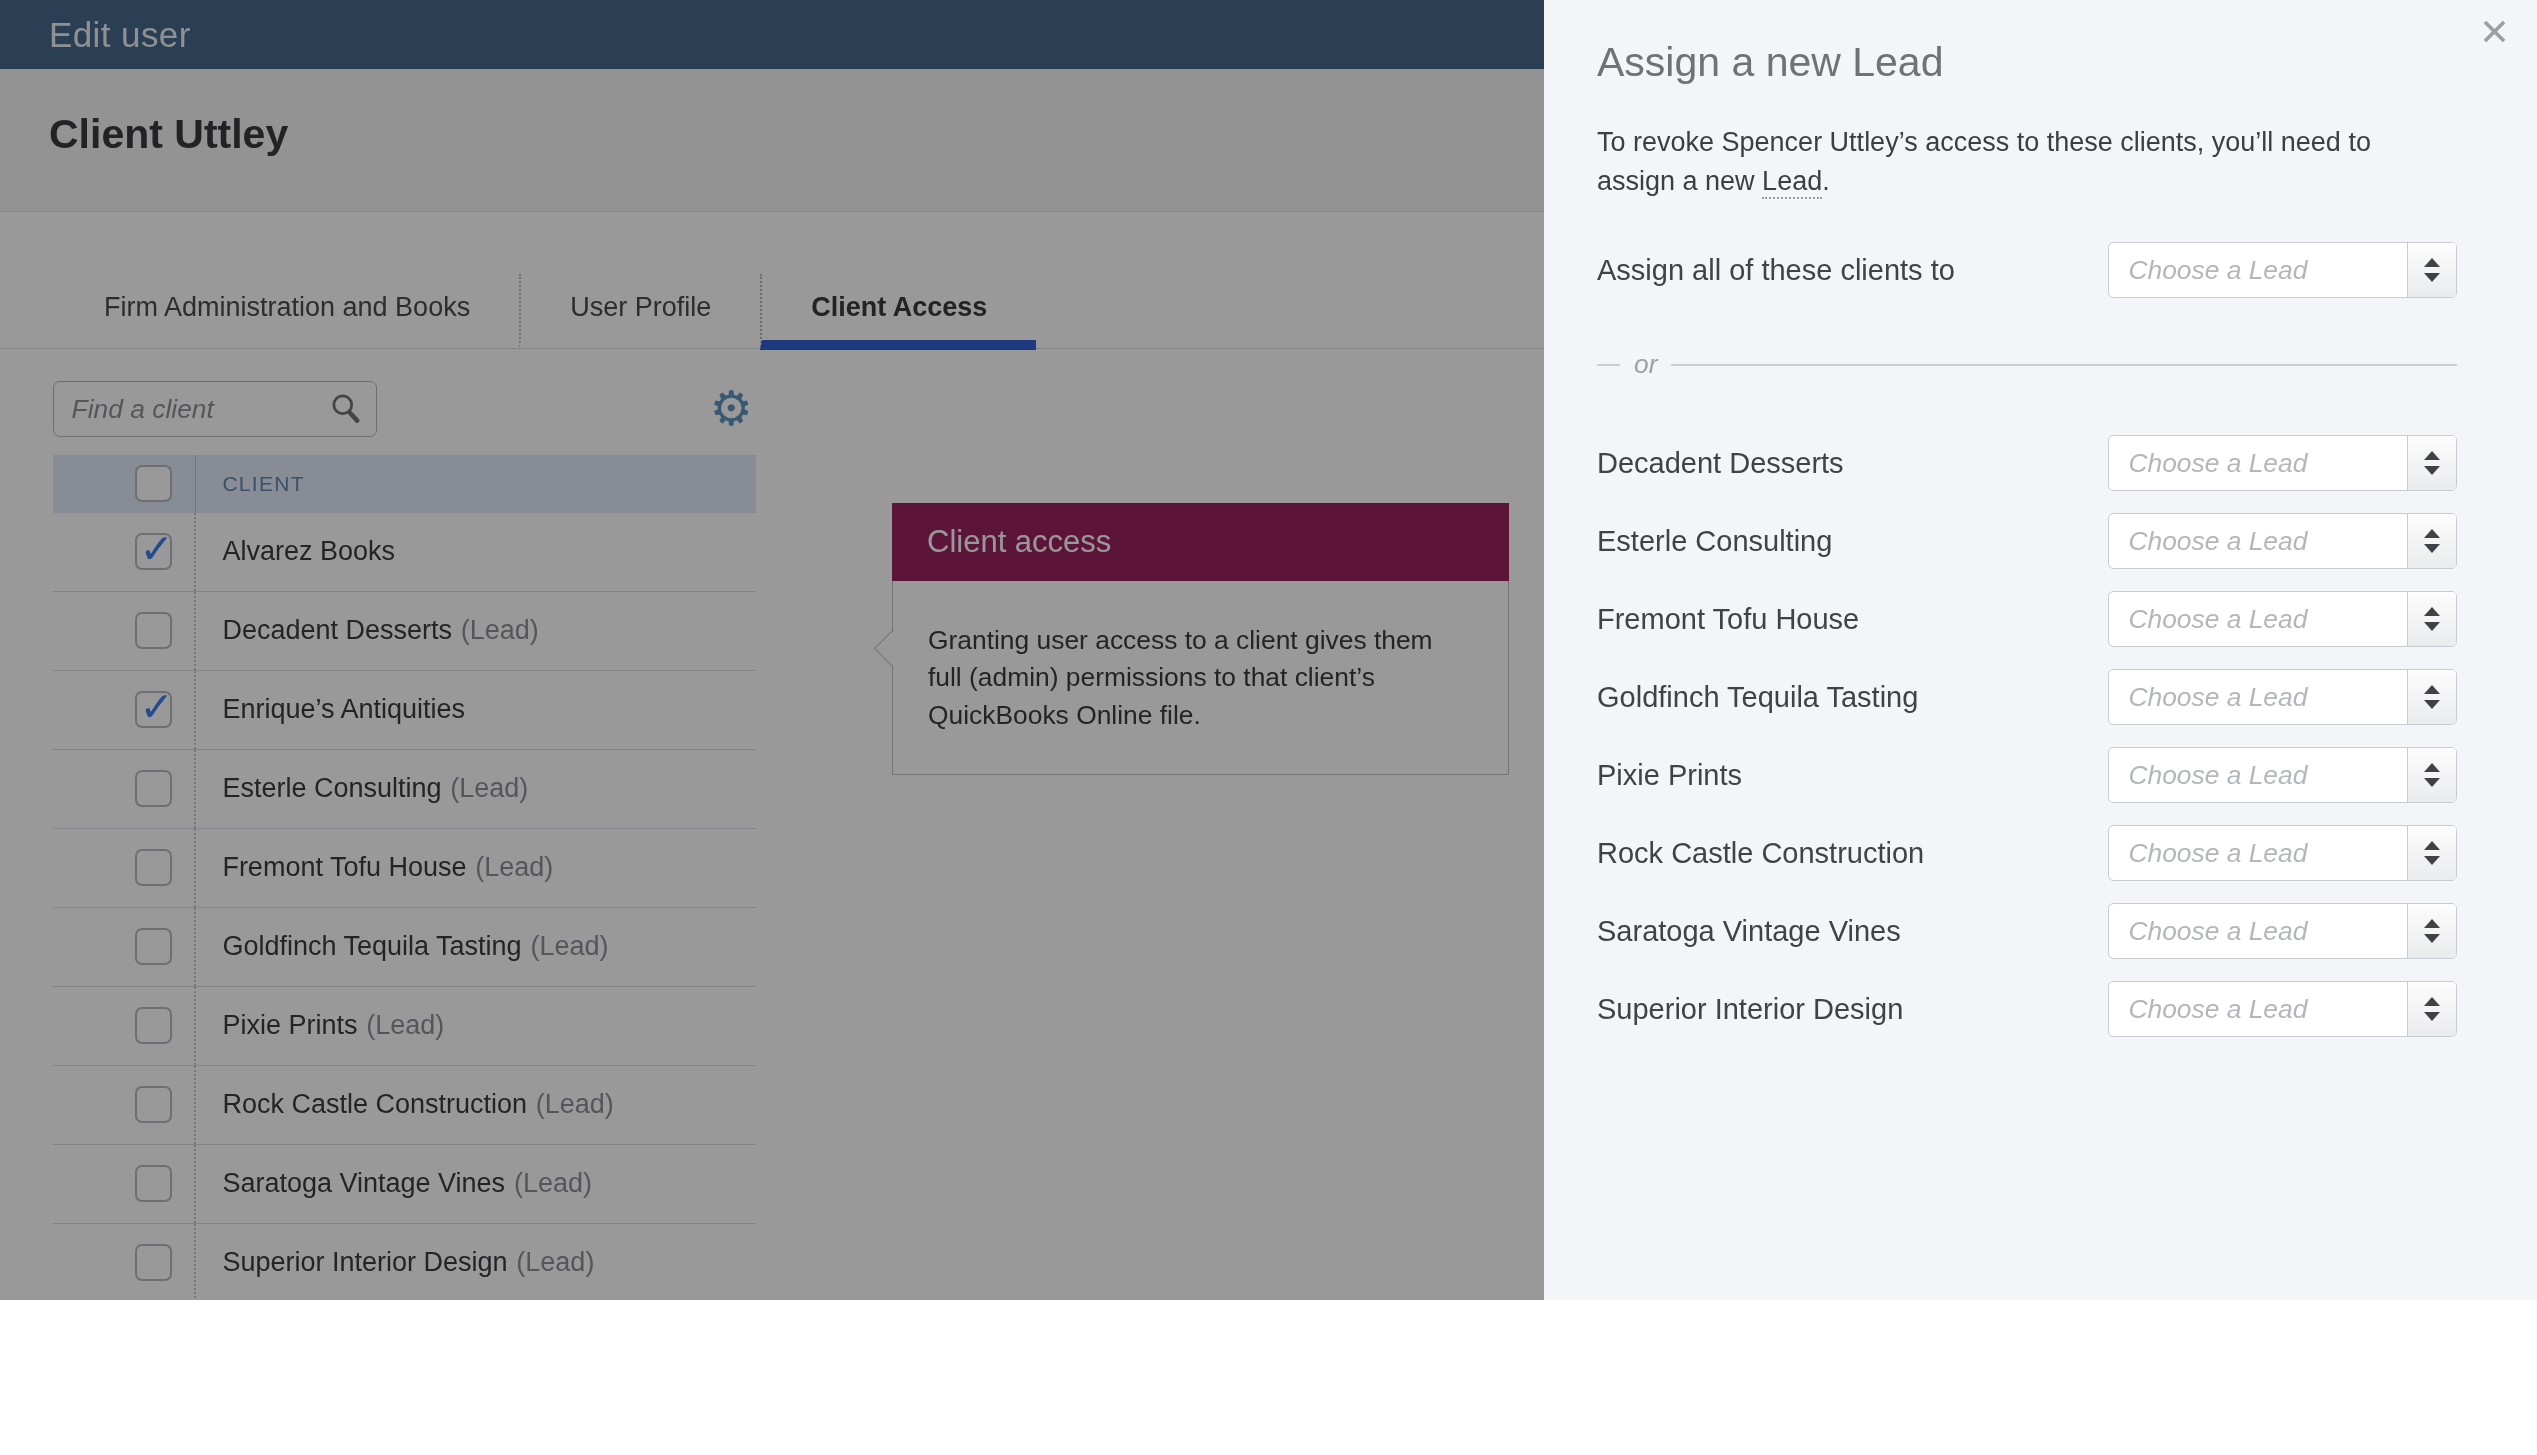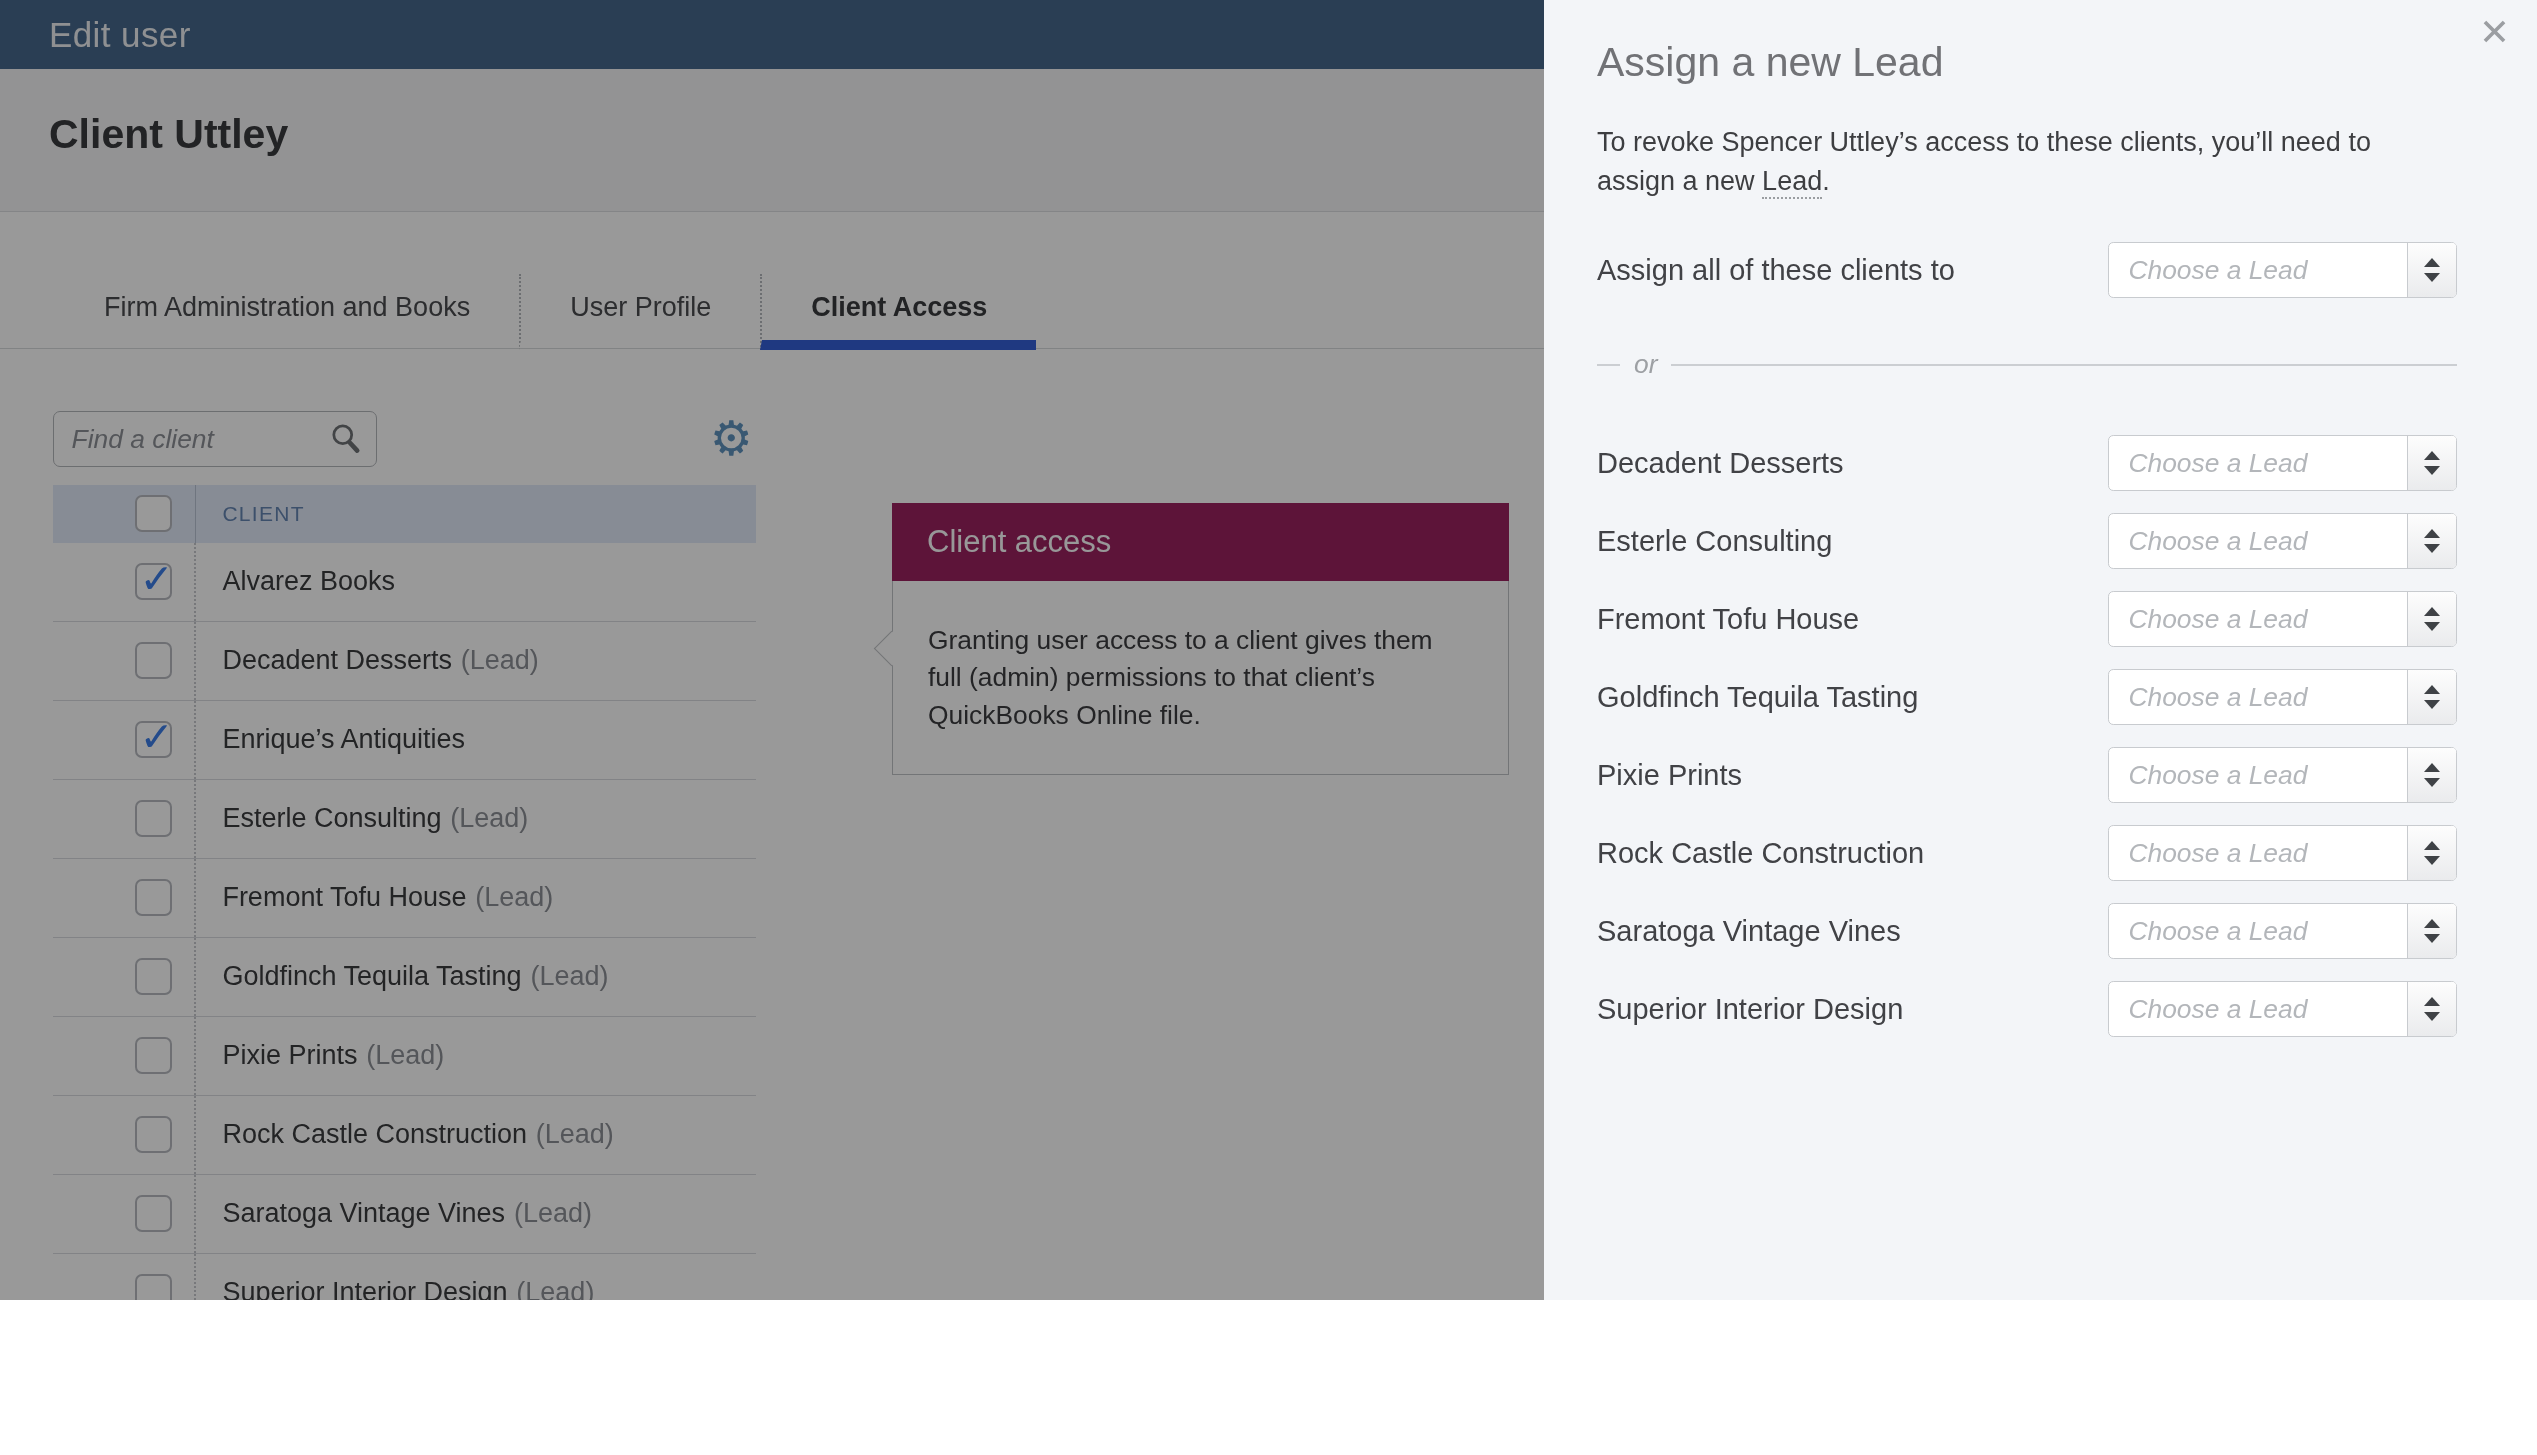--- a/index.html
+++ b/index.html
@@ -18,21 +18,21 @@
   .left-content { position:relative; flex:1; background:#fff; overflow:hidden; }
 
   
   .tabs { margin-top:62px; padding-left:55px; border-bottom:1.8px solid #d8dadd; display:flex; }
   .tab { height:76px; display:inline-flex; align-items:center; padding:0 49px;
     font-size:27px; color:#4a4b4f; margin-bottom:-1.8px; border-bottom:10.6px solid transparent; cursor:pointer; }
   .tab + .tab { border-left:2.6px dotted #b5b8bc; }
   .tab.active { font-weight:bold; color:#3a3b3e; border-bottom-color:#3560d8; }
 
   
-  .toolbar { margin:62px 0 0 53px; width:705px; display:flex; align-items:center; justify-content:space-between; }
+  .toolbar { margin:32px 0 0 53px; width:705px; display:flex; align-items:center; justify-content:space-between; }
   .searchbox { width:324px; height:56px; border:1.8px solid #b4b7bb; border-radius:7px; background:#fff;
     display:flex; align-items:center; padding:0 14px 0 17.6px; }
   .searchbox input { flex:1; border:none; outline:none; font-size:26.4px; font-style:italic; color:#3c3d40;
     font-family:inherit; background:transparent; min-width:0; }
   .searchbox input::placeholder { color:#8d9096; font-style:italic; }
   .search-icon { flex:none; margin-left:7px; }
   .gear-icon { font-size:48px; color:#5f93bf; line-height:1; cursor:pointer; margin-right:5.3px; }
 
   
   .client-table { margin:17.6px 0 0 53px; width:703px; }

